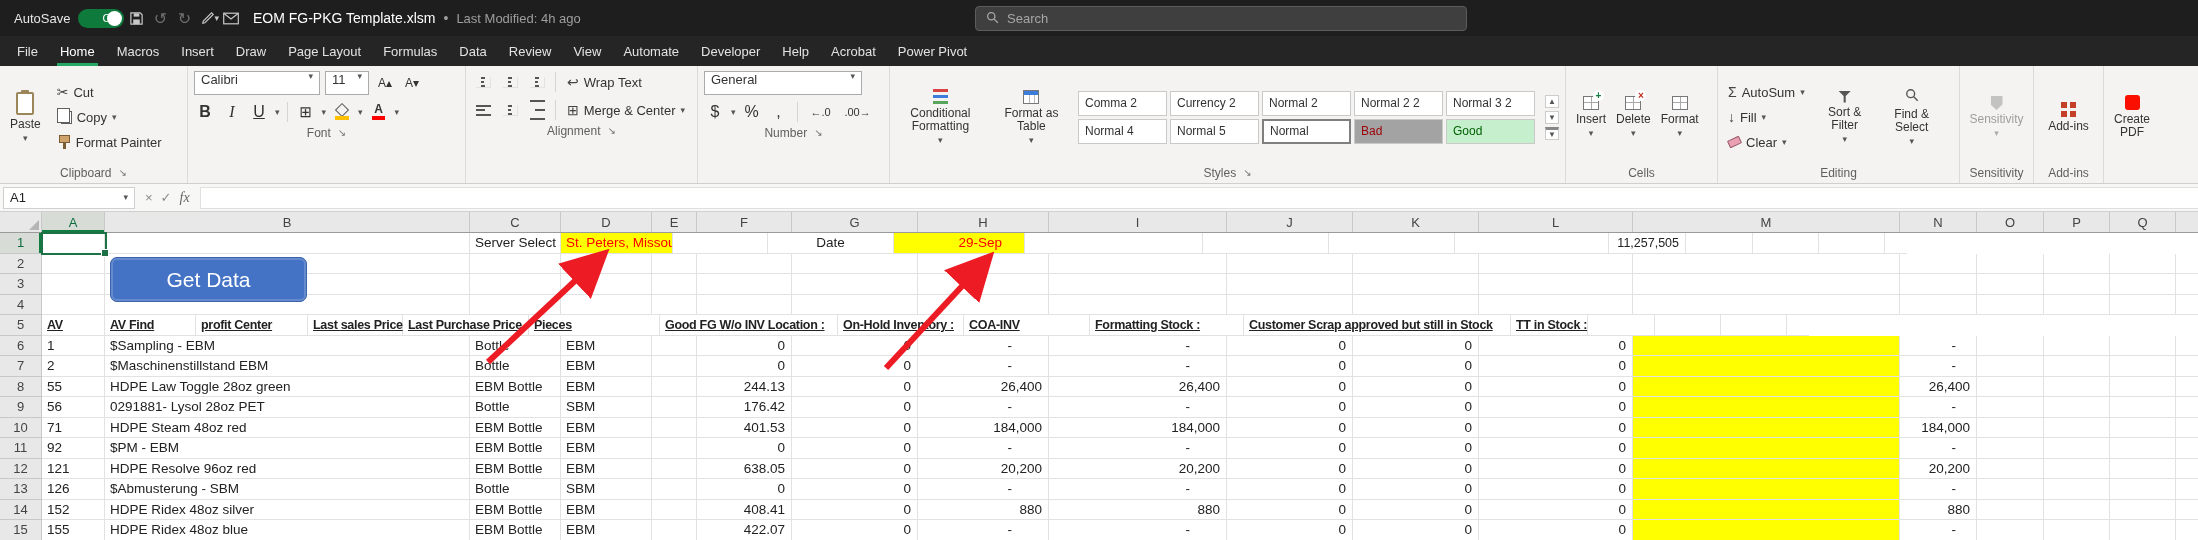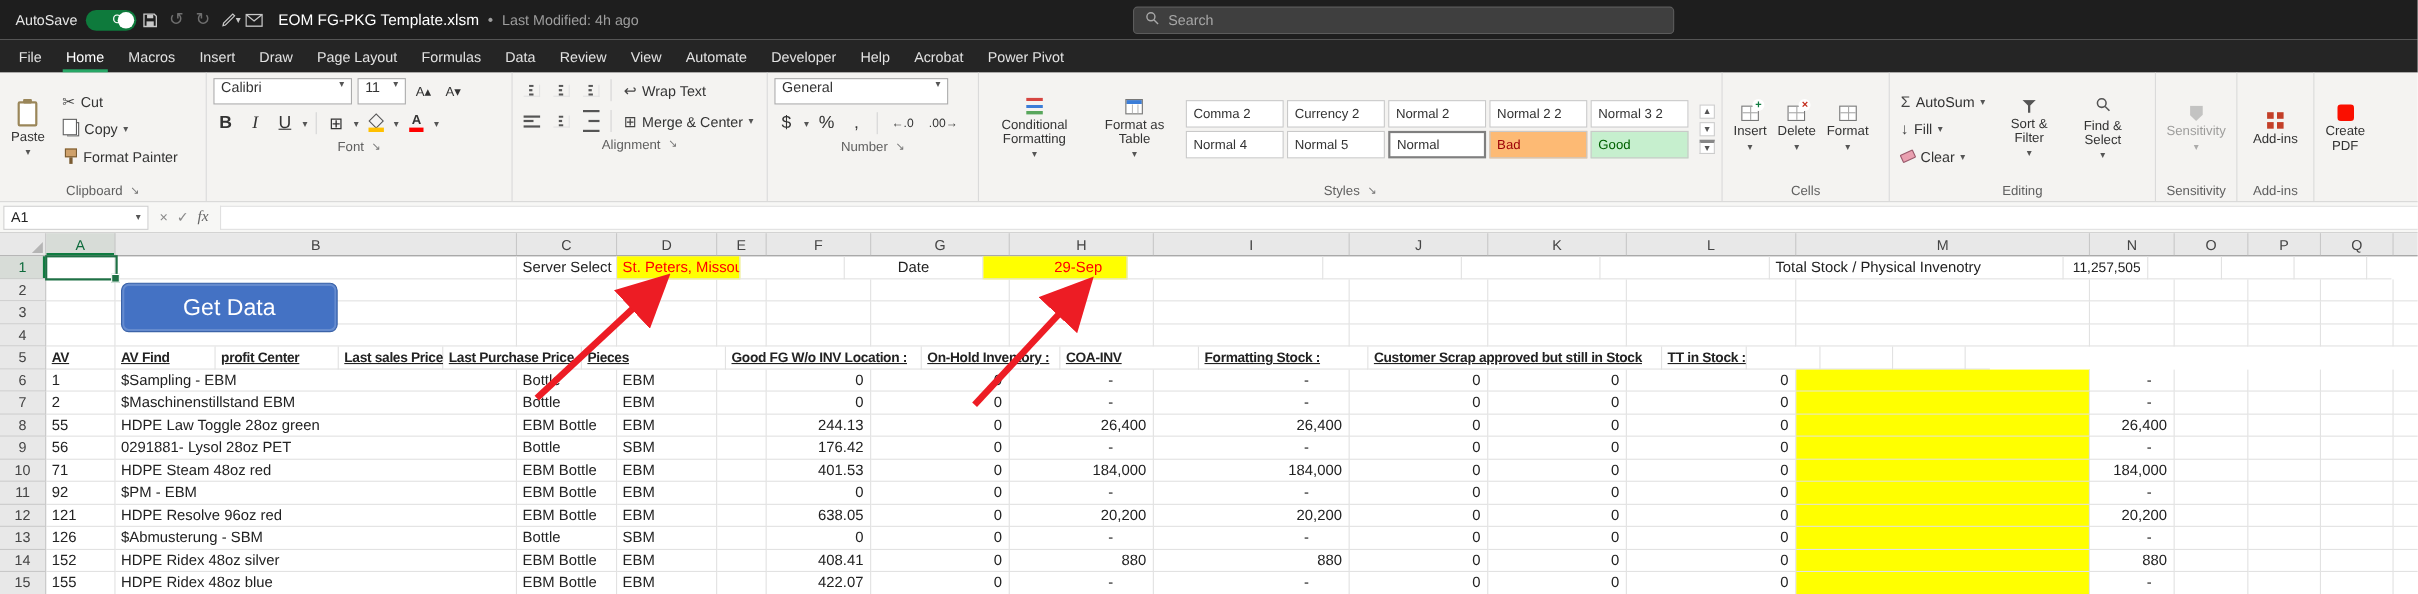--- a/index.html
+++ b/index.html
@@ -11,21 +11,21 @@
   .autosave{display:flex;align-items:center;gap:8px;font-size:13px;color:#e6e6e6}
   .toggle{width:46px;height:19px;border-radius:10px;background:#0e7a3c;position:relative;display:flex;align-items:center;cursor:pointer}
   .toggle .on{color:#fff;font-size:11px;margin-left:24px}
   .toggle .knob{position:absolute;right:2px;top:2px;width:15px;height:15px;border-radius:50%;background:#fff}
   .tb-ic{width:24px;height:24px;display:flex;align-items:center;justify-content:center;color:#c9c9c9;font-size:16px}
   .tb-ic.dis{color:#6f6f6f}
   .tb-caret{color:#c9c9c9;font-size:9px;margin-left:-6px}
   .doc-title{display:flex;align-items:center;gap:8px;margin-left:10px;font-size:14px;color:#fff;white-space:nowrap}
   .doc-title .dot{color:#9e9e9e}
   .doc-title .mod{color:#9e9e9e;font-size:13px}
-  .searchbox{position:absolute;left:1030px;top:6px;width:492px;height:25px;background:#3f3f3f;border:1px solid #5c5c5c;border-radius:4px;display:flex;align-items:center;gap:8px;padding-left:10px}
+  .searchbox{position:absolute;left:975px;top:6px;width:492px;height:25px;background:#3f3f3f;border:1px solid #5c5c5c;border-radius:4px;display:flex;align-items:center;gap:8px;padding-left:10px}
   .searchbox input{background:transparent;border:none;outline:none;color:#cfcfcf;font-size:13px;width:420px}
   .searchbox input::placeholder{color:#a6a6a6}
 
   
   .menubar{position:absolute;left:0;top:36px;width:2198px;height:30px;background:#252525;display:flex;align-items:stretch;padding-left:6px}
   .mitem{display:flex;align-items:center;padding:0 11px;font-size:13px;color:#e2e2e2;cursor:pointer;position:relative;white-space:nowrap}
   .mitem.active{color:#fff}
   .mitem.active::after{content:"";position:absolute;left:8px;right:8px;bottom:0;height:3px;background:#27a766}
 
   
@@ -81,21 +81,21 @@
   .ic-analyze{width:16px;height:14px;display:flex;align-items:flex-end;gap:2px}
   .ic-analyze i{display:block;width:3px;background:#2b7cd3}
   .ic-analyze i:nth-child(1){height:6px}.ic-analyze i:nth-child(2){height:10px}.ic-analyze i:nth-child(3){height:14px;background:#107c41}
   .ic-pdf{width:15px;height:15px;background:#fa0f00;border-radius:3px}
   .disabledg{opacity:.45}
 
   
   .chips{display:grid;grid-template-columns:repeat(5,89px);grid-auto-rows:25px;gap:3px;align-content:center}
   .chip{border:1px solid #c9c9c9;background:#fff;font-size:12px;display:flex;align-items:center;padding:0 6px;cursor:pointer;white-space:nowrap;overflow:hidden}
   .chip.selected{border:2px solid #7f7f7f}
-  .chip.bad{background:#fdba74;color:#9c0006}
+  .chip.bad{background:#a3a3a3;color:#9c0006}
   .chip.good{background:#c6efce;color:#006100}
   .gal-arrows{display:flex;flex-direction:column;justify-content:center;gap:3px;margin-left:2px}
   .gal-arrows span{font-size:8px;color:#555;border:1px solid #ccc;width:14px;height:13px;display:flex;align-items:center;justify-content:center;background:#fff;cursor:pointer}
   .gal-arrows span.more{border-top:3px solid #888}
 
   
   .fbar{position:absolute;left:0;top:184px;width:2198px;height:28px;background:#f7f7f5;border-bottom:1px solid #cfcfcf;display:flex;align-items:center;padding-left:3px;gap:4px}
   .namebox{width:132px;height:22px;background:#fff;border:1px solid #d0d0d0;display:flex;align-items:center;justify-content:space-between;padding:0 6px;font-size:13px}
   .fbtns{display:flex;align-items:center;gap:8px;padding:0 6px;color:#8a8a8a;font-size:13px}
   .fx{font-family:"Liberation Serif",serif;font-style:italic;color:#666;font-size:14px}
@@ -539,21 +539,20 @@
     <div class="c cB"></div>
     <div class="c cC">Server Select</div>
     <div class="c cDE yel red">St. Peters, Missouri</div>
     <div class="c cF"></div>
     <div class="c cG ctr">Date</div>
     <div class="c cH yel red num" style="padding-right:22px">29-Sep</div>
     <div class="c cI"></div>
     <div class="c cJ"></div>
     <div class="c cK"></div>
     <div class="c cL"></div>
-    <div class="c cM">Total Stock / Physical Invenotry</div>
     <div class="c cN num" style="font-size:12.5px">11,257,505</div>
     <div class="c cO"></div>
       <div class="c cP"></div>
       <div class="c cQ"></div>
       <div class="c cR"></div>
   </div>
 
   <div class="r">
     <div class="rh">2</div>
     <div class="c cA"></div>

